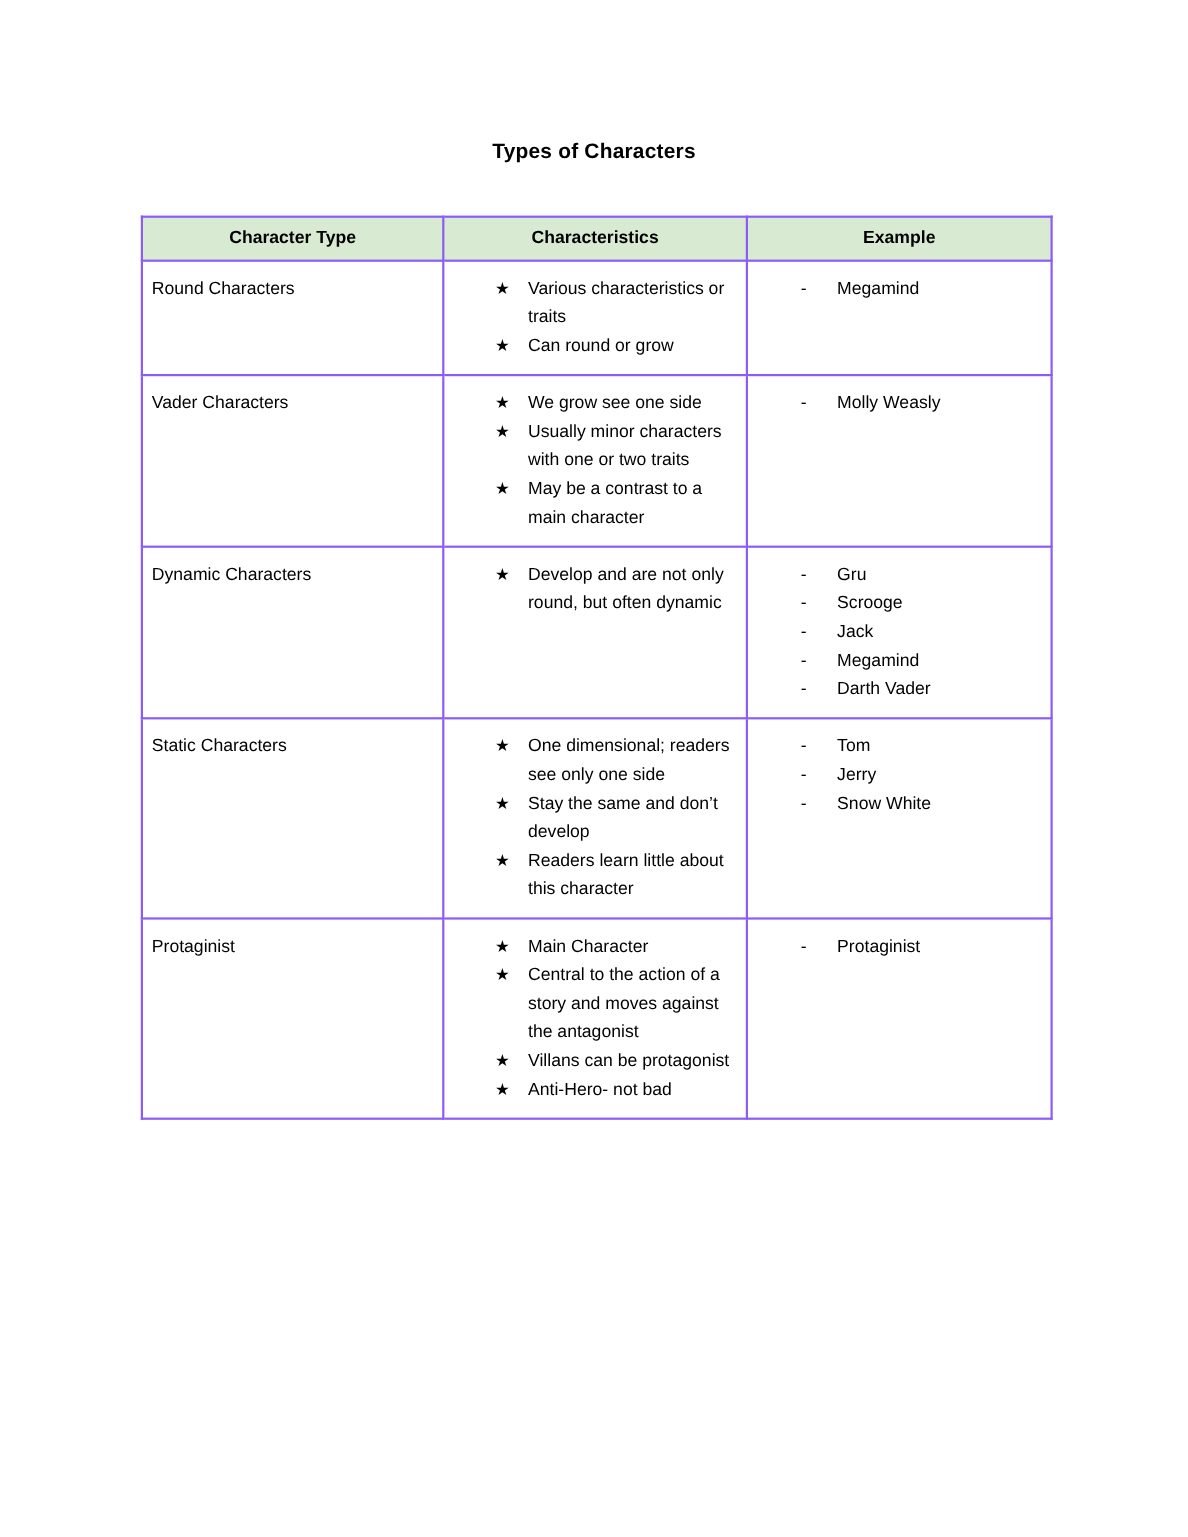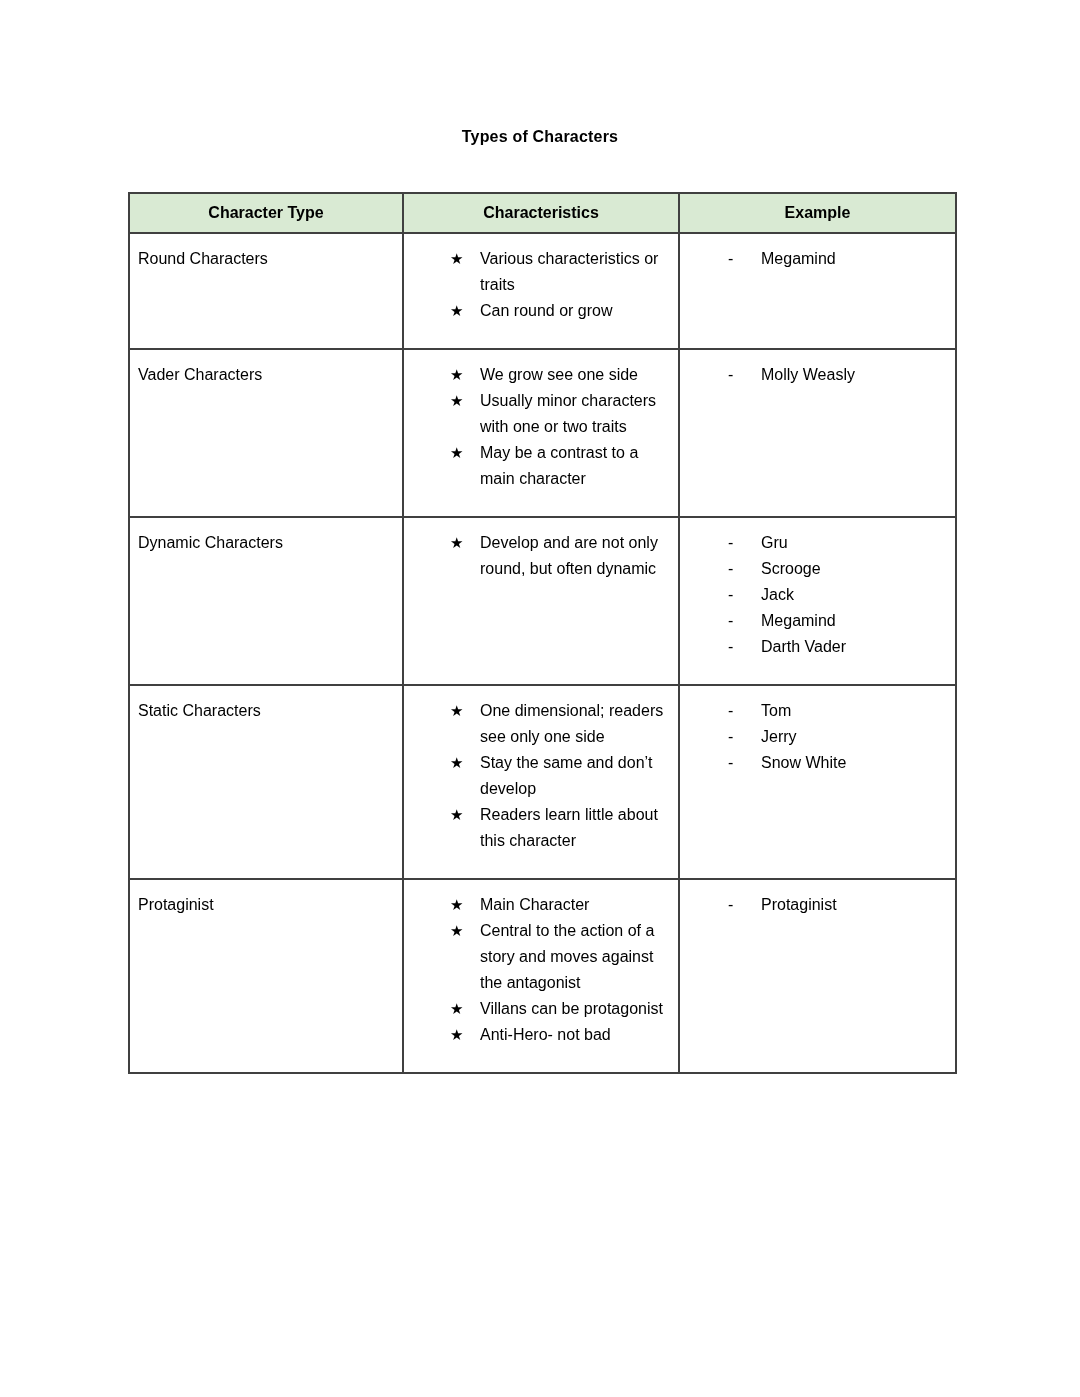--- a/index.html
+++ b/index.html
@@ -7,48 +7,48 @@
   .page {
     width:1080px; height:1397px;
     background:#ffffff;
     font-family:"Liberation Sans", sans-serif;
     color:#000000;
     position:relative;
   }
   .doc-title {
     padding-top:128px;
     text-align:center;
-    font-size:16px;
+    font-size:19px;
     font-weight:700;
     letter-spacing:0.2px;
   }
   table.char-table {
     border-collapse:collapse;
     margin:46px 0 0 128px;
     width:827px;
     table-layout:fixed;
   }
   .char-table col.c1 { width:274px; }
   .char-table col.c2 { width:276px; }
   .char-table col.c3 { width:277px; }
   .char-table th, .char-table td {
-    border:2px solid #404040;
+    border:2px solid #8b5cf6;
   }
   .char-table th {
     background:#d9ead3;
     font-size:16px;
     font-weight:700;
     text-align:center;
     padding:10px 4px;
   }
   .char-table td {
     vertical-align:top;
     font-size:16px;
     line-height:26px;
-    padding:12px 8px 24px 8px;
+    padding:12px 8px 12px 8px;
   }
   .cell-type { padding-left:9px; }
   ul.bullets { list-style:none; margin:0; padding:0; }
   .cell-chars ul.bullets { padding-left:38px; }
   .cell-chars li { display:grid; grid-template-columns:30px 1fr; }
   .cell-chars .star { font-size:15px; }
   .cell-examples ul.bullets { padding-left:40px; }
   .cell-examples li { display:grid; grid-template-columns:33px 1fr; }
 </style>
 </head>

